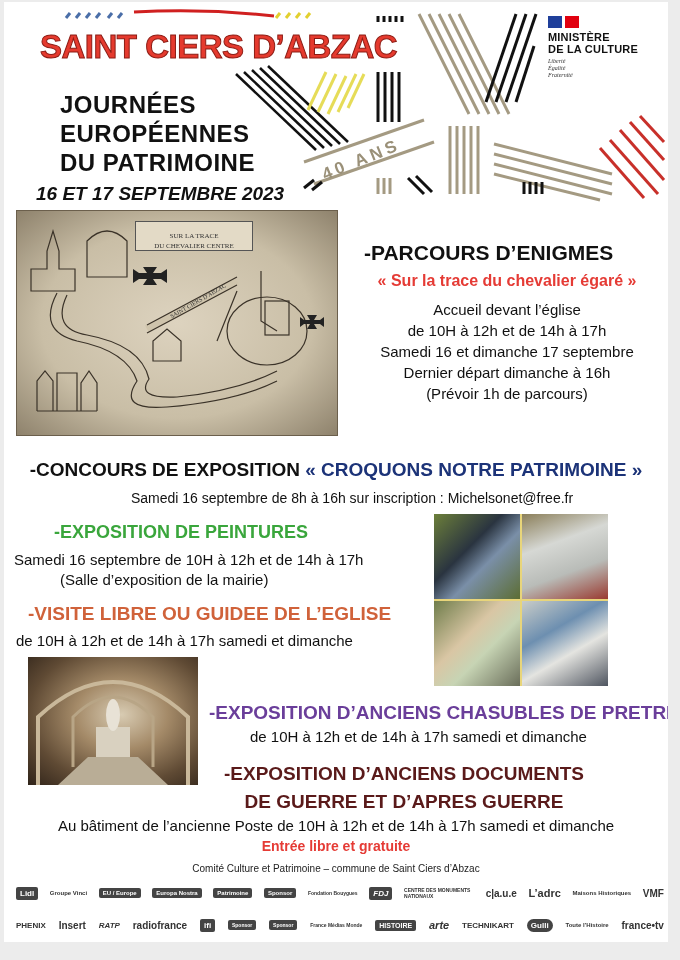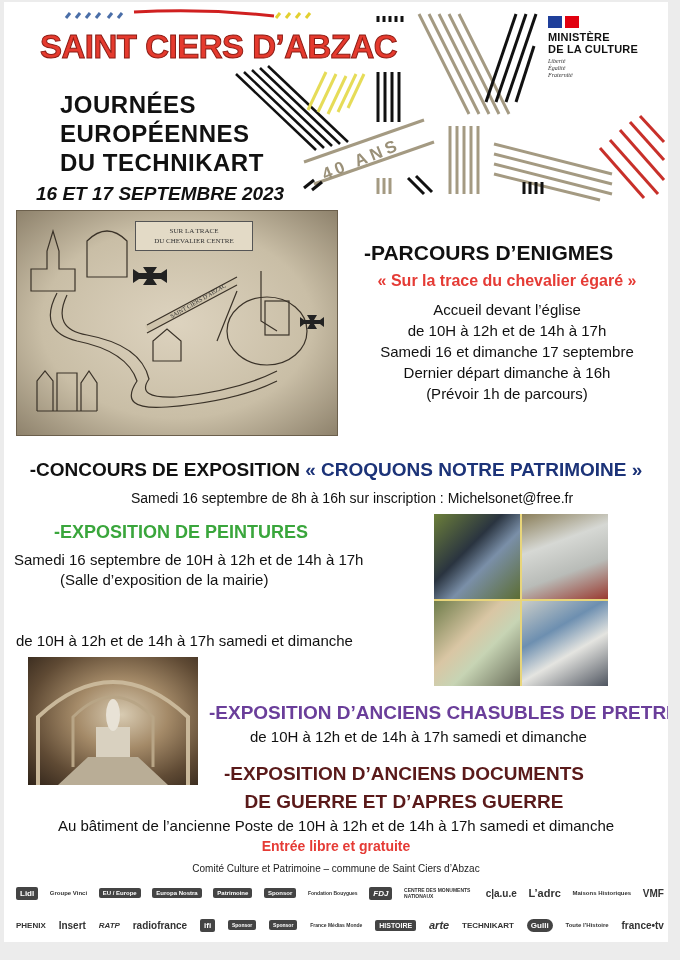--- a/index.html
+++ b/index.html
@@ -20,21 +20,21 @@
   .flag span { display:block; width:14px; height:12px; }
   .ministry-name { font-size:11px; font-weight:bold; line-height:12px; color:#111; letter-spacing:0.2px; }
   .motto { font-family:"Liberation Serif", serif; font-style:italic; font-size:6px; line-height:7px; color:#333; margin-top:3px; }
 
   .deco { left:0; top:0; }
   .forty { left:316px; top:148px; font-size:17px; font-weight:bold; color:#9a9078; transform:rotate(-22deg); letter-spacing:4px; }
 
   
   .map { left:12px; top:208px; width:322px; height:226px; background:radial-gradient(ellipse at center,#ddd3bf 0%,#c9bea6 60%,#8e826c 100%); border:1px solid #6b5f4c; }
   .map-banner { left:118px; top:10px; width:118px; height:30px; border:1px solid #555; background:#e3dac6;
-    font-family:"Liberation Serif", serif; font-size:7px; line-height:10px; padding-top:4px; color:#333; }
+    font-family:"Liberation Serif", serif; font-size:7px; line-height:10px; padding-top:9px; color:#333; }
 
   
   .parcours-title { left:360px; top:239px; width:300px; font-size:21px; font-weight:bold; white-space:nowrap; }
   .parcours-subtitle { left:338px; top:270px; width:330px; font-size:16px; font-weight:bold; color:#e53b35; white-space:nowrap; }
   .parcours-lines { left:338px; top:297px; width:330px; font-size:15px; line-height:21px; }
 
   
   .concours { left:0; top:457px; width:664px; font-size:19px; font-weight:bold; white-space:nowrap; }
   .concours .blue { color:#1c3378; }
   .concours-line { left:0; top:488px; width:664px; font-size:14px;padding-left:32px; }
@@ -171,21 +171,21 @@
         <line x1="626" y1="120" x2="660" y2="158"></line>
         <line x1="636" y1="114" x2="660" y2="140"></line>
     </g>
   </svg>
 
   <div class="abs main-title">SAINT CIERS D’ABZAC</div>
 
   <div class="abs subtitle">
     <div>JOURNÉES</div>
     <div>EUROPÉENNES</div>
-    <div>DU TECHNIKART</div>
+    <div>DU PATRIMOINE</div>
   </div>
 
   <div class="abs dates">16 ET 17 SEPTEMBRE 2023</div>
 
   <div class="abs forty">40 ANS</div>
 
   <div class="abs ministry">
     <div class="flag">
       <span style="background:#1f3f9a;"></span>
         <span style="background:#e1000f;"></span>
@@ -250,20 +250,21 @@
   <div class="abs expo1-line1">Samedi 16 septembre de 10H à 12h et de 14h à 17h</div>
   <div class="abs expo1-line2">(Salle d’exposition de la mairie)</div>
 
   <div class="abs photos">
     <div style="background:linear-gradient(135deg,#6c7f3a 0%,#2a3440 40%,#7a8fa8 60%,#5c6d34 100%);"></div>
     <div style="background:linear-gradient(160deg,#8b7f5a 0%,#d6d8d4 35%,#b9bcb8 65%,#9a3a30 100%);"></div>
     <div style="background:linear-gradient(135deg,#6f7d4b 0%,#d9c6a4 40%,#c7d4b4 60%,#6a6e5a 100%);"></div>
     <div style="background:linear-gradient(150deg,#c9ccc8 0%,#6d8fb0 35%,#e4e4e0 60%,#4f5560 100%);"></div>
   </div>
 
+  <div class="abs visite-title">-VISITE LIBRE OU GUIDEE DE L’EGLISE</div>
   <div class="abs visite-line">de 10H à 12h et de 14h à 17h samedi et dimanche</div>
 
   <div class="abs crypt">
     <svg width="170" height="128" viewBox="0 0 170 128">
       <path d="M10 128 L10 60 Q85 -10 160 60 L160 128" fill="none" stroke="#c9b89a" stroke-width="4"></path>
       <path d="M45 110 L45 60 Q85 20 125 60 L125 110" fill="none" stroke="#b8a586" stroke-width="3"></path>
       <rect x="68" y="70" width="34" height="30" fill="#d9d1c0"></rect>
       <ellipse cx="85" cy="58" rx="7" ry="16" fill="#e8e2d6"></ellipse>
       <path d="M30 128 L60 100 L110 100 L140 128 Z" fill="#b9ad96"></path>
     </svg>

